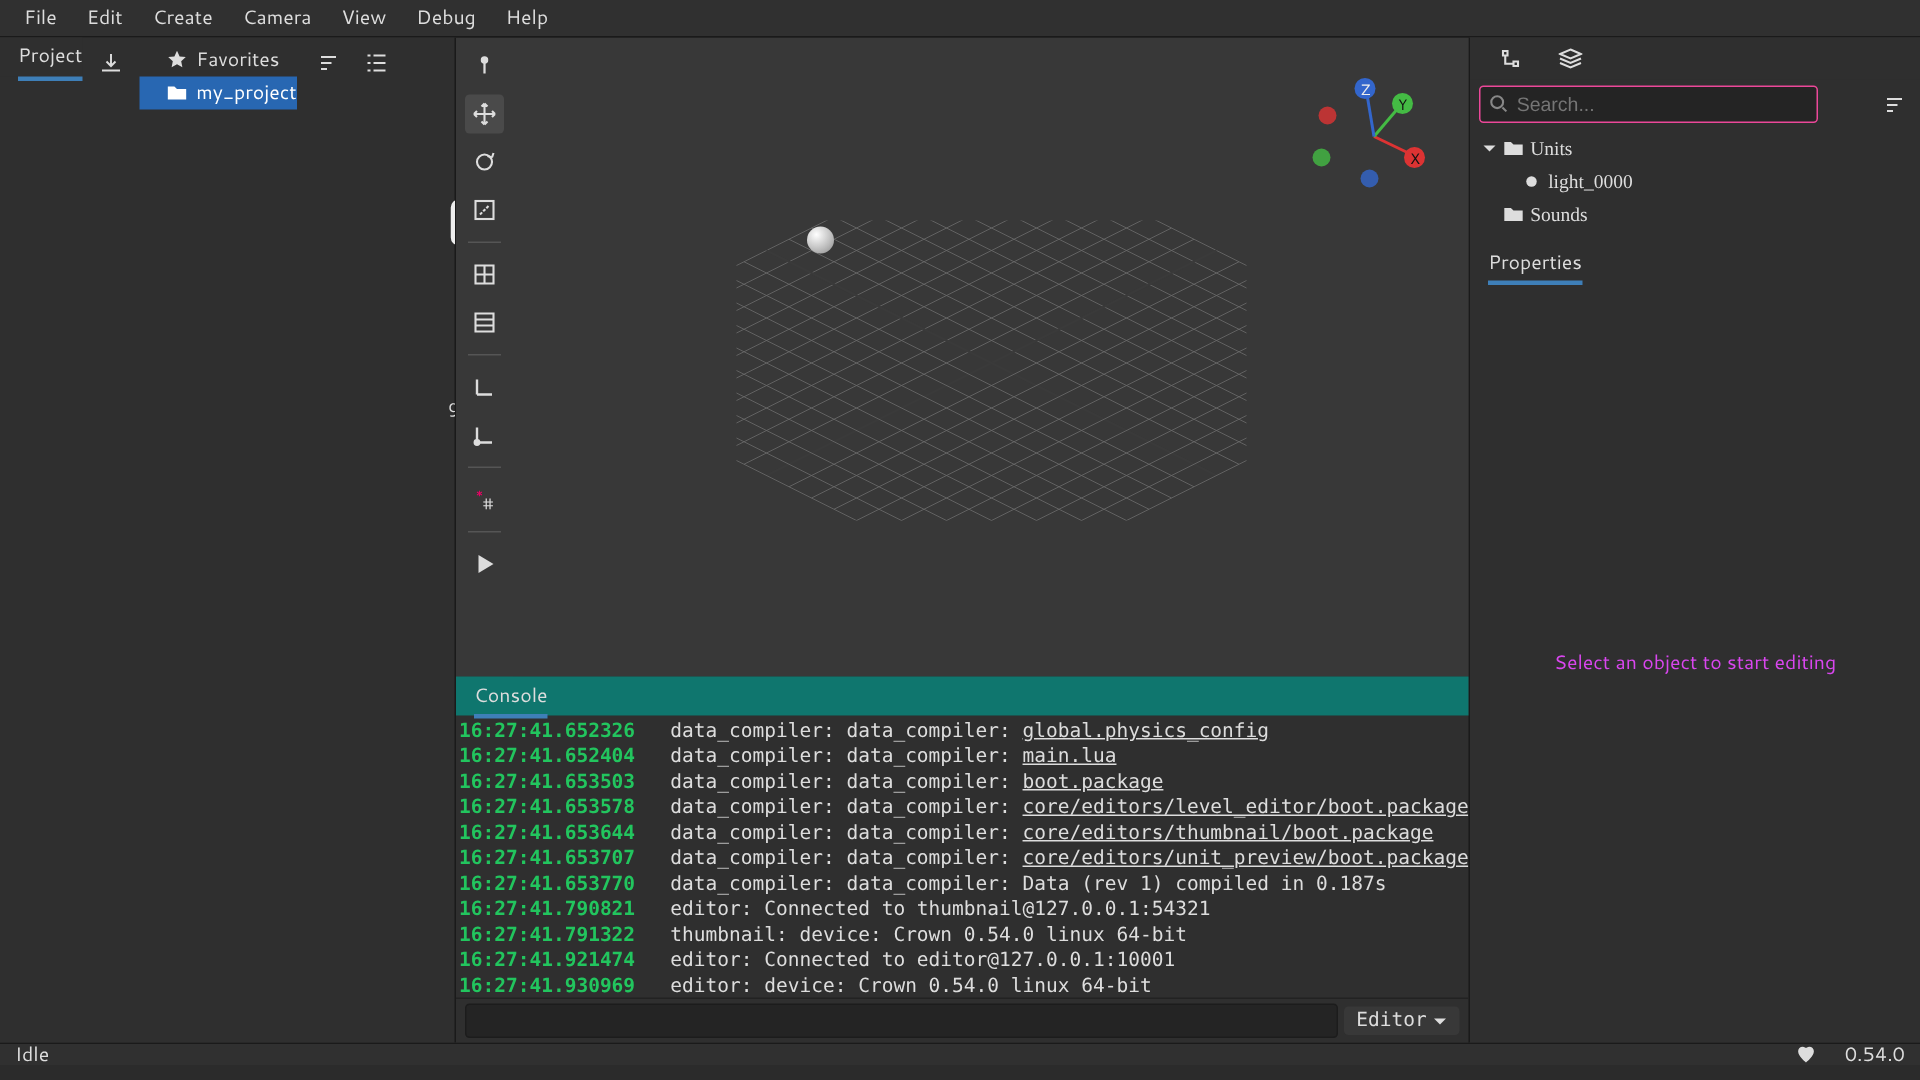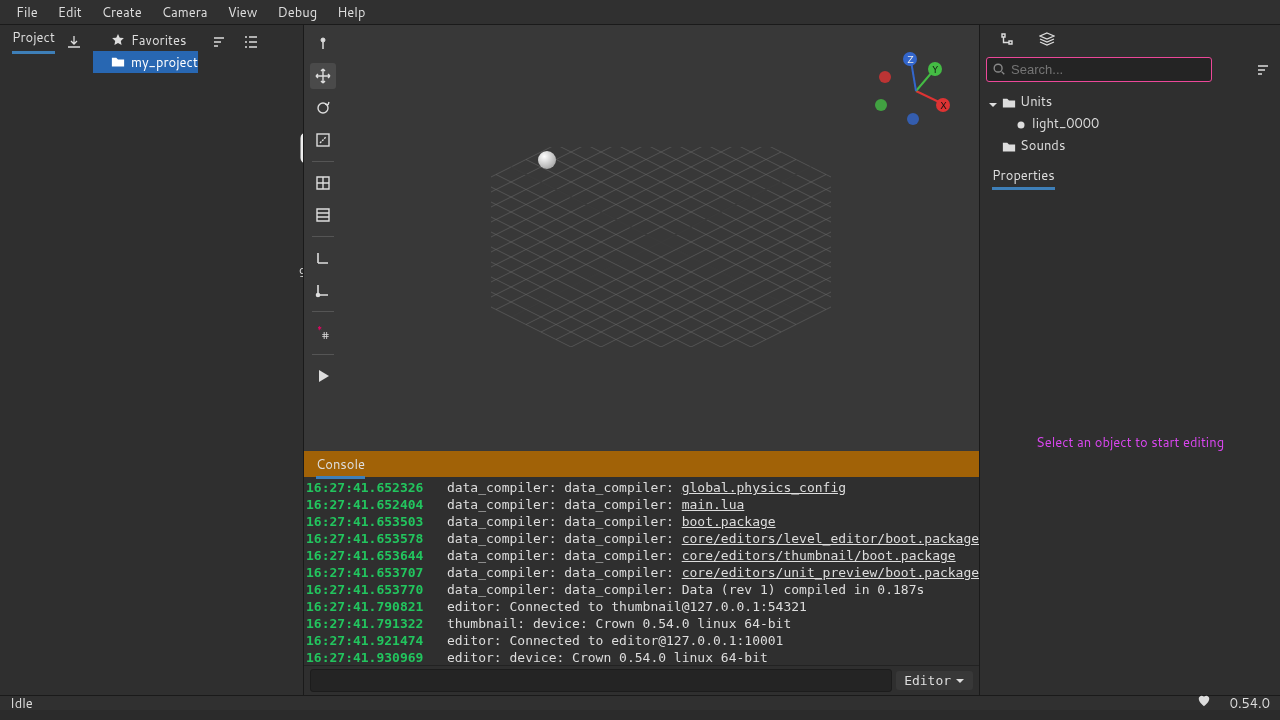--- a/index.html
+++ b/index.html
@@ -29,39 +29,39 @@
 .vt-sep { width:22px; height:1px; background:#555; margin:2px 0; }
 .viewport-canvas { flex:1; position:relative; overflow:hidden; }
 .axis-gizmo { position:absolute; top:18px; right:18px; width:90px; height:90px; }
 .right { width:342px; display:flex; flex-direction:column; background:#2f2f2f; border-left:1px solid #1a1a1a; }
 .right-tabs { height:28px; display:flex; align-items:center; gap:18px; padding-left:16px; background:#2f2f2f; }
 .search-row { display:flex; align-items:center; padding:4px 6px; gap:6px; }
 .search-row input { flex:1; background:#242424; border:1px solid #ec4899; border-radius:3px; color:#aaa; padding:4px 24px; font-size:13px; }
 .search-wrap { position:relative; flex:1; }
 .search-wrap .sicon { position:absolute; left:6px; top:5px; }
 .hier { padding:2px 0; }
-.hier-row { display:flex; align-items:flex-end; height:22px; padding-left:8px; gap:4px; cursor:pointer; }
+.hier-row { display:flex; align-items:center; height:22px; padding-left:8px; gap:4px; cursor:pointer;font-family:Liberation Serif, serif; }
 .hier-row.indent1 { padding-left:34px; }
 .props-header { height:26px; display:flex; align-items:center; padding-left:12px; position:relative; margin-top:6px; }
 .props-header .lbl { position:relative; }
 .props-header .lbl::after { content:''; position:absolute; left:0; right:0; bottom:-6px; height:3px; background:#3e7fb8; }
 .props-body { flex:1; display:flex; align-items:center; justify-content:center; color:#d946ef; font-size:13px; }
-.console-hdr { height:26px; display:flex; align-items:center; padding-left:12px; background:#a16207; position:relative; }
+.console-hdr { height:26px; display:flex; align-items:center; padding-left:12px; background:#0f766e; position:relative; }
 .console-hdr .lbl { position:relative; }
 .console-hdr .lbl::after { content:''; position:absolute; left:0; right:0; bottom:-6px; height:3px; background:#3e7fb8; }
 .console { height:218px; background:#2f2f2f; font-family:"DejaVu Sans Mono","Consolas",monospace; font-size:13px; overflow:hidden; display:flex; flex-direction:column; }
 .console-lines { flex:1; overflow:hidden; padding:2px 0 0 2px; line-height:17px; }
 .console-line { white-space:pre; }
 .ts { color:#22c55e;font-weight:bold; }
 .link { text-decoration:underline; }
 .console-input-row { display:flex; align-items:center; padding:3px 6px; gap:4px; border-top:1px solid #222; }
 .console-input-row input { flex:1; background:#242424; border:1px solid #1c1c1c; border-radius:3px; color:#ddd; padding:3px 6px; font-family:inherit; font-size:13px; }
 .scope { display:flex; align-items:center; gap:4px; background:#383838; padding:2px 8px; border-radius:3px; cursor:pointer; }
 .statusbar { height:15px; background:#303030; display:flex; align-items:center; justify-content:space-between; padding:0 10px; font-size:13px; border-top:1px solid #1a1a1a; }
-.statusbar .rgt { display:flex; gap:19px; }
+.statusbar .rgt { display:flex; align-items:center; gap:19px; }
 .grid-plane { position:absolute; left:50%; top:52%; transform:translate(-50%,-50%); }
 .sphere { position:absolute; left:196px; top:126px; width:18px; height:18px; border-radius:50%; background:radial-gradient(circle at 35% 30%, #fff, #bbb 60%, #888); }
 </style>
 </head>
 <body>
 
 <div class="menubar">
   <div class="item">File</div>
   <div class="item">Edit</div>
   <div class="item">Create</div>

